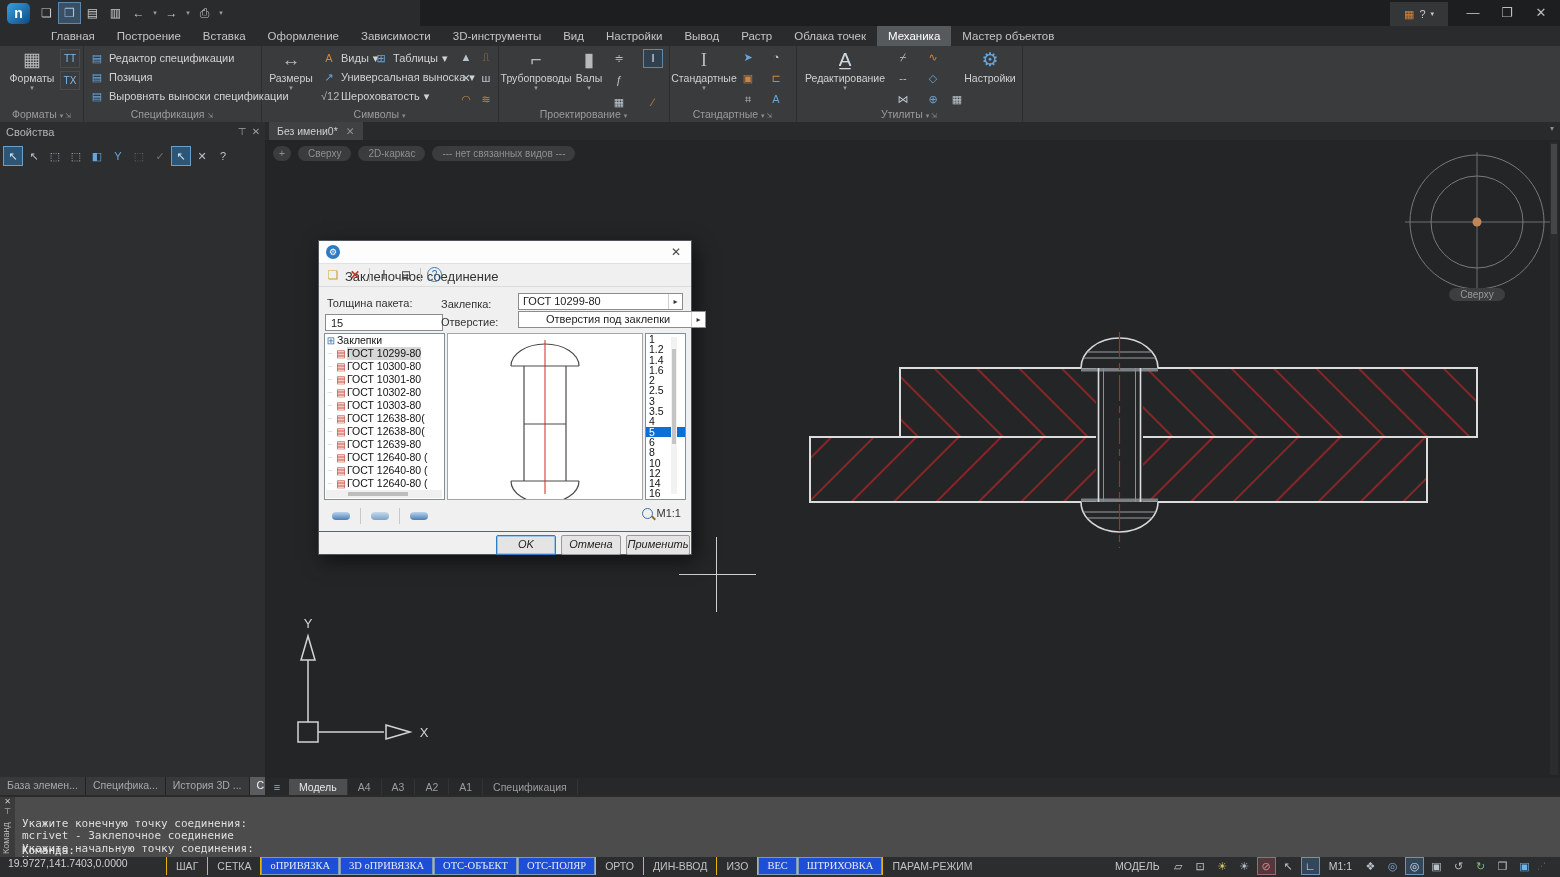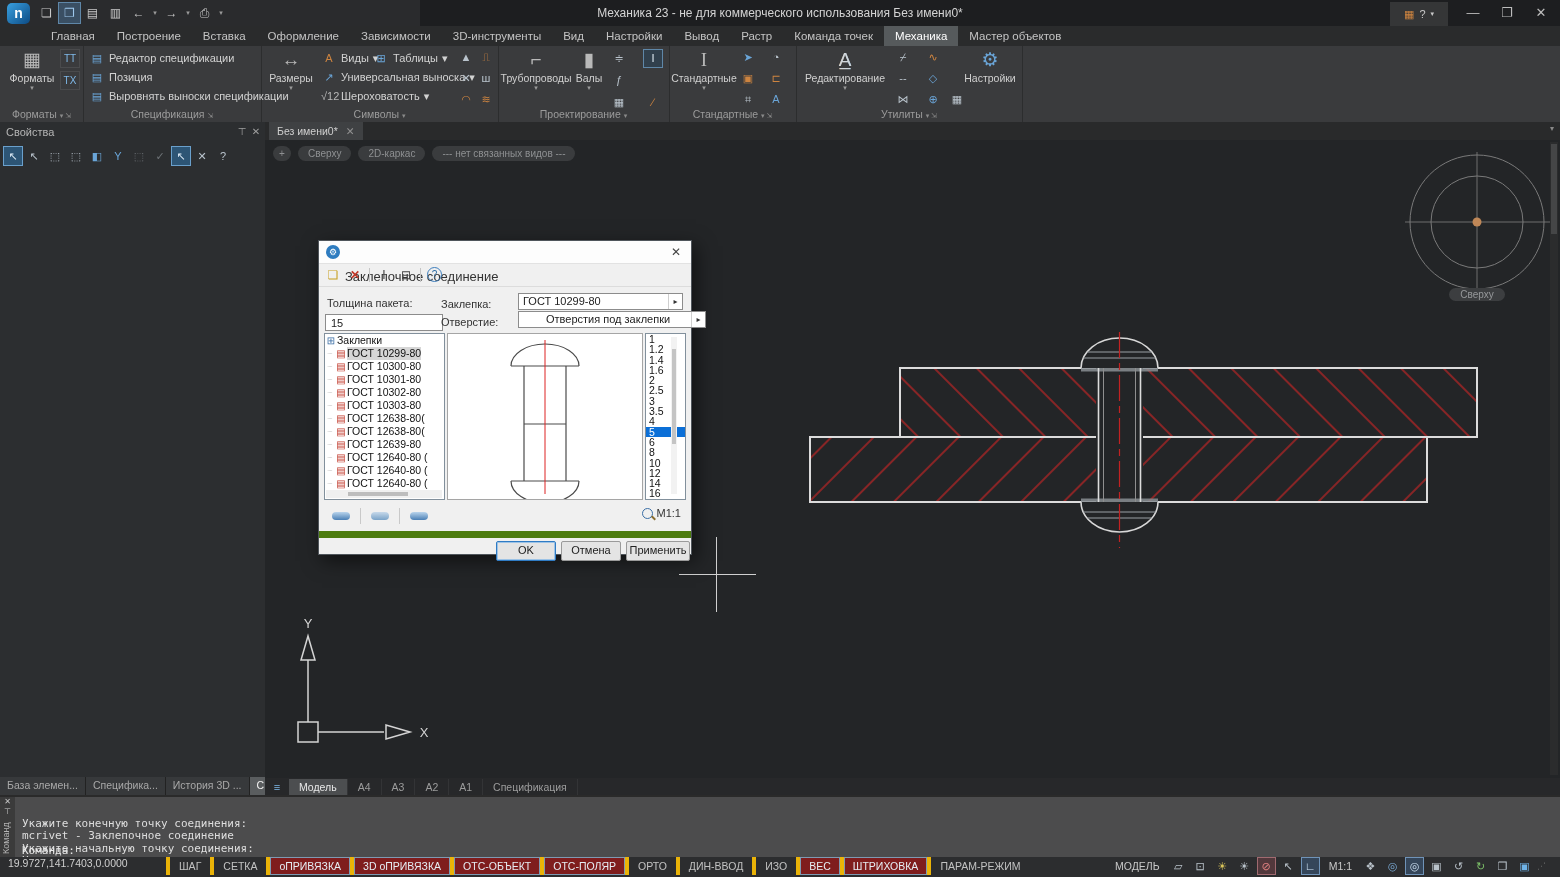--- a/index.html
+++ b/index.html
@@ -98,36 +98,36 @@
   #sizesb{position:absolute;left:352px;top:96px;width:6px;height:157px;background:#f2f2f2;}
   #sizesb .th{position:absolute;left:1px;top:12px;width:4px;height:95px;background:#c4c4c4;}
   #dlgview{left:0;top:262px;width:100%;height:26px;display:flex;align-items:center;gap:5px;padding-left:8px;box-sizing:border-box;}
   .rvbtn{width:28px;height:18px;display:flex;align-items:center;justify-content:center;}
   .rivglyph{display:inline-block;width:18px;height:8px;border-radius:4px;background:linear-gradient(#b9d4ec,#4a7fb5);}
   .rivglyph.line{background:linear-gradient(#c7d9ea,#7aa3c8);position:relative;}
   .vsep{width:1px;height:16px;background:#c9c9c9;}
   #m11{position:absolute;right:10px;top:266px;font-size:11px;color:#333;display:flex;gap:4px;align-items:center;}
   .lens{display:inline-block;width:9px;height:9px;border:1.5px solid #3a6ea5;border-radius:50%;position:relative;}
   .lens:after{content:"";position:absolute;left:8px;top:8px;width:5px;height:2px;background:#8a6d2f;transform:rotate(45deg);}
-  #dlgbtns{left:0;top:290px;width:100%;height:23px;border-top:7px solid #4d7c0f;}
+  #dlgbtns{left:0;top:290px;width:100%;height:23px;border-top:1px solid #4d7c0f;font-style:italic;}
   .btn{position:absolute;top:3px;width:58px;height:18px;background:#e4e4e4;border:1px solid #9a9a9a;
        text-align:center;line-height:16px;font-size:11px;color:#222;border-radius:2px;}
   .btn.def{border:1px solid #2f7bc4;box-shadow:inset 0 0 0 1px #9dc3e6;}
   
   #cmd{left:0;top:795px;width:1560px;height:62px;background:#4c4c4d;border-top:2px solid #2a2a2a;box-sizing:border-box;overflow:hidden;}
   #cmdstrip{left:0;top:0;width:15px;height:60px;background:#3b3b3b;color:#c9c9c9;}
   #cmdlines{left:22px;top:-4px;font-family:"DejaVu Sans Mono",monospace;font-size:11px;line-height:12.4px;color:#dedede;white-space:pre;}
   #cmdprompt{left:22px;top:47px;font-family:"DejaVu Sans Mono",monospace;font-size:11px;color:#e8e8e8;}
   #cmdvert{left:1px;top:22px;width:13px;height:38px;writing-mode:vertical-rl;transform:rotate(180deg);
            font-size:9px;color:#b5b5b5;text-align:center;}
   
   #sb{left:0;top:857px;width:1560px;height:20px;background:#2c2d2f;display:flex;align-items:flex-start;font-size:10.5px;}
   #coords{width:158px;padding-left:8px;color:#cfcfcf;white-space:nowrap;}
-  .tg{padding:0 9px;height:18px;line-height:18px;color:#c2c2c2;border-left:4px solid #eab308;white-space:nowrap;}
-  .tg.on{background:#7f1d1d;color:#e6edf3;box-shadow:inset 0 0 0 1px #7e9ab2;}
+  .tg{padding:0 9px;height:18px;line-height:18px;color:#c2c2c2;border-left:1px solid #eab308;white-space:nowrap;}
+  .tg.on{background:#1d4ed8;color:#e6edf3;box-shadow:inset 0 0 0 1px #7e9ab2;font-family:Liberation Serif, serif;}
   #sbright{margin-left:auto;display:flex;align-items:center;gap:3px;padding-right:14px;}
   .si{width:19px;height:18px;text-align:center;line-height:18px;font-size:11px;color:#b9c2ca;}
   .si.blueon{background:#35465a;box-shadow:inset 0 0 0 1px #6f93b8;color:#cfe2f4;}
   .si.redon{background:#52383c;box-shadow:inset 0 0 0 1px #a06a70;color:#e08080;}
   .sbtxt{color:#c9c9c9;margin:0 6px;white-space:nowrap;}
   #grip{color:#6a6a6a;font-size:9px;}
 </style>
 </head>
 <body>
 
@@ -141,21 +141,20 @@
       <span class="qbtn hl">❐</span>
       <span class="qbtn">▤</span>
       <span class="qbtn">▥</span>
       <span class="qbtn">←</span>
         <span class="qcaret">▾</span>
       <span class="qbtn">→</span>
         <span class="qcaret">▾</span>
       <span class="qbtn">⎙</span>
       <span class="qcaret">▾</span>
     </div>
-    <div class="abs" id="wintitle">Механика 23 - не для коммерческого использования Без имени0*</div>
     <div class="abs" id="helpbox">
       <span style="color:#cd8440;">▦</span>
       <span>?</span>
       <span style="font-size:7px;">▾</span>
     </div>
     <div class="abs winbtn" style="left:1456px;">—</div>
     <div class="abs winbtn" style="left:1490px;">❐</div>
     <div class="abs winbtn" style="left:1524px;">✕</div>
   </div>
 
@@ -163,21 +162,21 @@
     <div class="mtab"><span>Главная</span></div>
       <div class="mtab"><span>Построение</span></div>
       <div class="mtab"><span>Вставка</span></div>
       <div class="mtab"><span>Оформление</span></div>
       <div class="mtab"><span>Зависимости</span></div>
       <div class="mtab"><span>3D-инструменты</span></div>
       <div class="mtab"><span>Вид</span></div>
       <div class="mtab"><span>Настройки</span></div>
       <div class="mtab"><span>Вывод</span></div>
       <div class="mtab"><span>Растр</span></div>
-      <div class="mtab"><span>Команда точек</span></div>
+      <div class="mtab"><span>Облака точек</span></div>
       <div class="mtab on"><span>Механика</span></div>
       <div class="mtab"><span>Мастер объектов</span></div>
   </div>
 
   <div class="abs" id="ribbon">
 
     <div class="panel" style="left:0;width:83px;">
       <div class="bigbtn" style="left:6px;top:2px;width:52px;">
         <span class="bicon">▦</span>
         <span class="blabel">Форматы</span>

